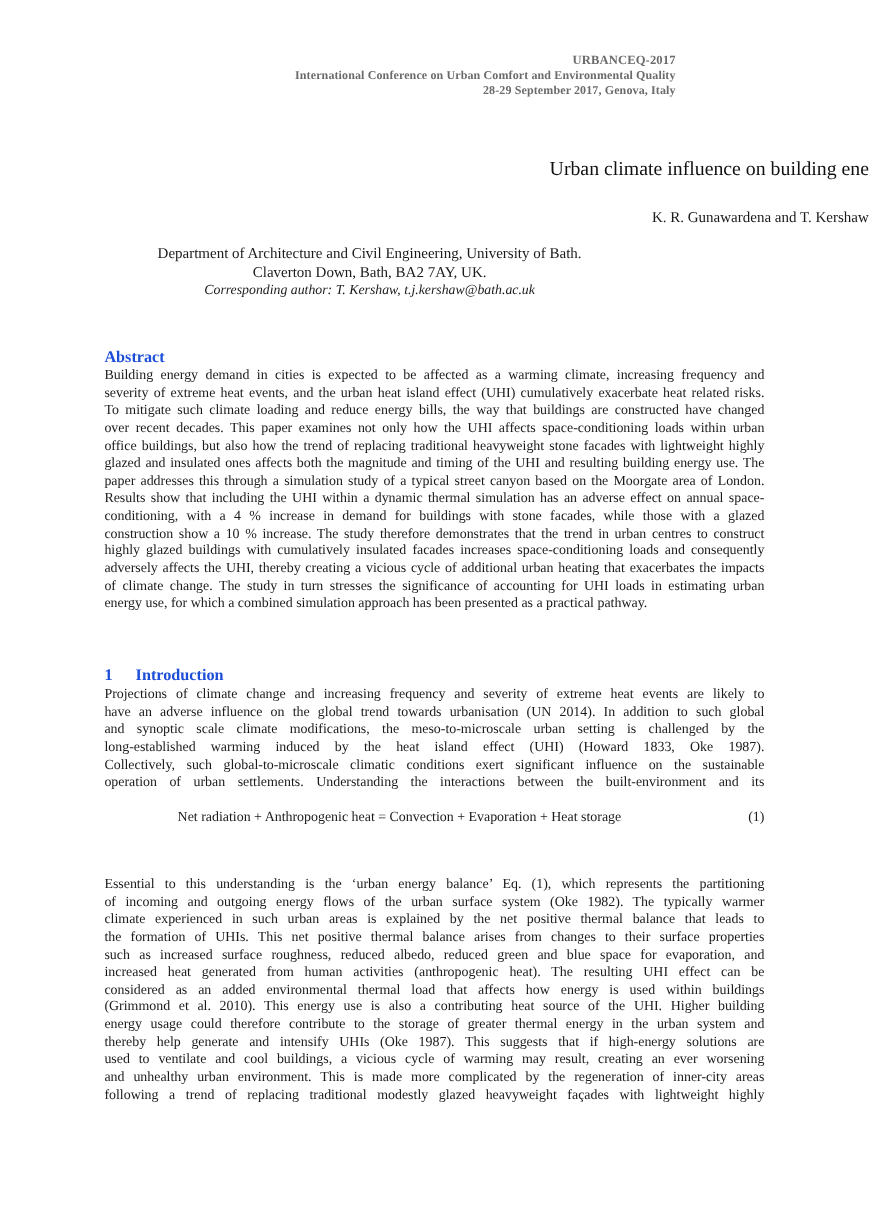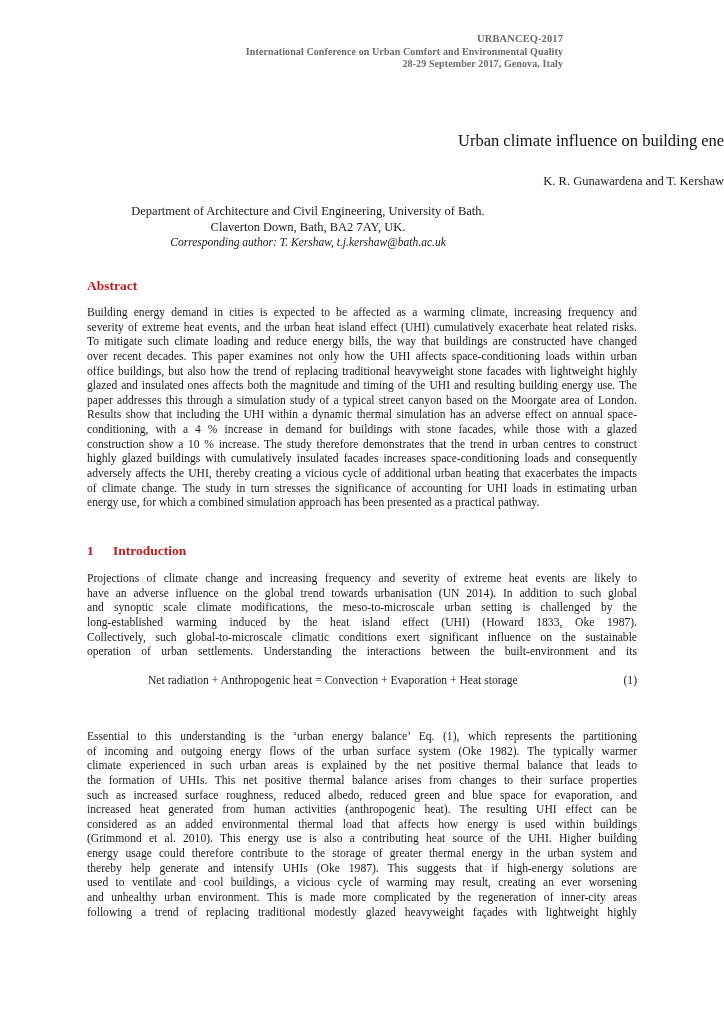--- a/index.html
+++ b/index.html
@@ -6,33 +6,33 @@
   body { width: 724px; height: 1024px; position: relative; overflow: hidden;
          font-family: "Liberation Serif", "DejaVu Serif", serif; color: #1a1a1a; }
   .conf { position: absolute; right: 161px; text-align: right; color: #6b6b6b;
           font-weight: bold; font-size: 10px; letter-spacing: 0.1px; line-height: 12.5px; }
   .conf .l1 { font-size: 10.5px; }
   .title { position: absolute; left: 0; width: 724px; top: 131px; text-align: right;
            font-size: 16.5px; color: #111; padding-left: 48px; }
   .authors { position: absolute; left: 0; width: 724px; top: 174px; text-align: right; font-size: 12.5px; }
   .affil { position: absolute; left: 0; width: 616px; top: 204px; text-align: center; font-size: 12.5px; line-height: 15.5px; }
   .affil .corr { font-style: italic; font-size: 11.5px; }
-  .h { position: absolute; left: 87px; font-weight: bold; font-size: 13.5px; color: #b91c1c; }
+  .h { position: absolute; left: 87px; font-weight: bold; font-size: 13.5px; color: #1d4ed8; margin-top: 12px; }
   .h .num { display: inline-block; width: 26px; }
   .para { position: absolute; left: 87px; width: 550px; font-size: 11.6px; line-height: 14.65px; }
   .para .ln { display: block; white-space: nowrap; text-align: justify; text-align-last: justify; height: 14.65px; overflow: visible; }
   .para .ln.last { text-align-last: left; }
   .eq { position: absolute; left: 87px; width: 550px; top: 674px; font-size: 11.6px; }
   .eq .expr { position: absolute; left: 61px; }
   .eq .eqnum { position: absolute; right: 0; }
 </style>
 </head>
 <body>
 
-<div class="conf" style="top:33px;margin-left:28px;">
+<div class="conf" style="top:45px;margin-left:28px;">
   <div class="l1">URBANCEQ-2017</div>
   <div>International Conference on Urban Comfort and Environmental Quality</div>
   <div>28-29 September 2017, Genova, Italy</div>
 </div>
 
 <div class="title">Urban climate influence on building energy use</div>
 <div class="authors">K. R. Gunawardena and T. Kershaw</div>
 <div class="affil">
   <div>Department of Architecture and Civil Engineering, University of Bath.</div>
   <div>Claverton Down, Bath, BA2 7AY, UK.</div>

